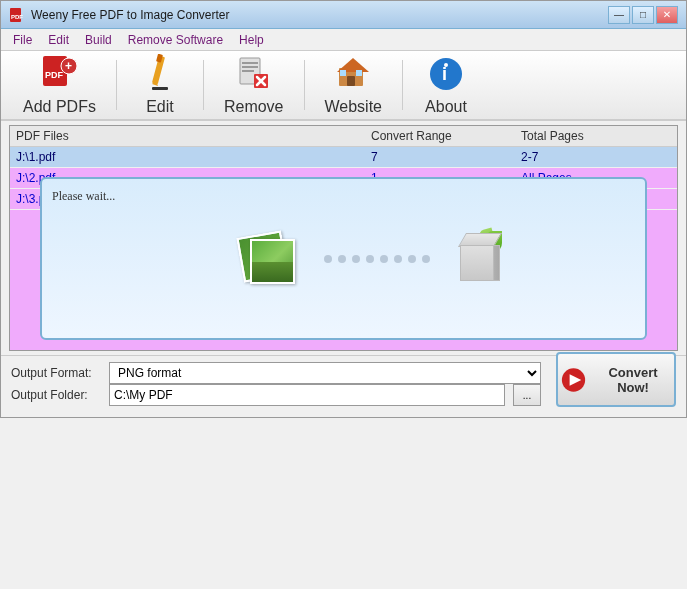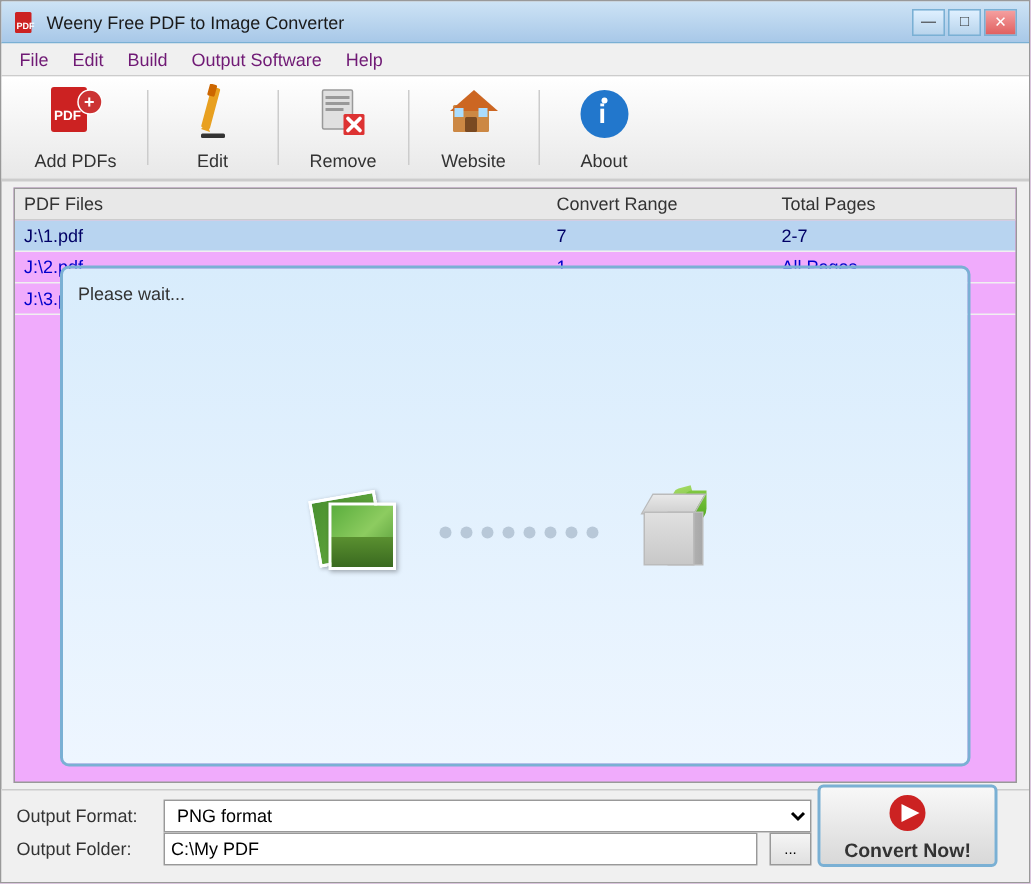--- a/index.html
+++ b/index.html
@@ -6,21 +6,21 @@
     body {
       font-family: 'Segoe UI', Tahoma, sans-serif;
       font-size: 12px;
       background: #f0f0f0;
       width: 687px;
       height: 589px;
       overflow: hidden;
     }
     .window {
       width: 687px;
-      height: 589px;
+      height: 418px;
       background: #f0f0f0;
       border: 1px solid #999;
       display: flex;
       flex-direction: column;
     }
     .title-bar {
       background: linear-gradient(to bottom, #cde3f5, #a8c8e8);
       height: 28px;
       display: flex;
       align-items: center;
@@ -90,21 +90,21 @@
       flex-direction: column;
       align-items: center;
       padding: 4px 12px;
       cursor: pointer;
       gap: 4px;
       background: transparent;
       border: none;
       min-width: 70px;
     }
     .toolbar-btn span {
-      font-size: 12px;
+      font-size: 16px;
       color: #333;
     }
     .toolbar-separator {
       width: 1px;
       height: 50px;
       background: #ccc;
       margin: 0 4px;
     }
     .file-list-header {
       display: grid;
@@ -142,21 +142,22 @@
       position: absolute;
       top: 30px;
       left: 30px;
       right: 30px;
       bottom: 10px;
       background: linear-gradient(to bottom, #d8ecfc, #eef6ff);
       border: 2px solid #7ab0d4;
       border-radius: 6px;
       padding: 10px;
       display: flex;
-      flex-direction: column;
+      flex-direction: row;
+      font-family: Liberation Serif, serif;
     }
     .progress-title {
       font-size: 12px;
       color: #333;
       margin-bottom: 8px;
     }
     .progress-content {
       flex: 1;
       display: flex;
       align-items: center;
@@ -206,34 +207,33 @@
     .format-select {
       flex: 1;
       height: 22px;
       border: 1px solid #999;
       font-size: 12px;
       background: white;
       padding: 0 4px;
     }
     .convert-btn {
       position: absolute;
-      right: 21px;
+      right: 10px;
       bottom: 10px;
       width: 120px;
       height: 55px;
       background: linear-gradient(to bottom, #f8f8f8, #d8d8d8);
       border: 2px solid #7ab0d4;
       border-radius: 4px;
       cursor: pointer;
       display: flex;
-      flex-direction: column;
+      flex-direction: row;
       align-items: center;
       justify-content: center;
       gap: 3px;
-      text-align: right;
     }
     .convert-btn-label {
       font-size: 13px;
       font-weight: bold;
       color: #333;
     }
     .bottom-section {
       position: relative;
       padding: 6px 10px;
       background: #f0f0f0;
@@ -350,21 +350,21 @@
       <button class="title-btn">—</button>
       <button class="title-btn">□</button>
       <button class="title-btn close">✕</button>
     </div>
   </div>
 
   <div class="menu-bar">
     <span class="menu-item">File</span>
     <span class="menu-item">Edit</span>
     <span class="menu-item">Build</span>
-    <span class="menu-item">Output Software</span>
+    <span class="menu-item">Remove Software</span>
     <span class="menu-item">Help</span>
   </div>
 
   <div class="toolbar">
 
     <button class="toolbar-btn">
       <svg width="36" height="40" viewBox="0 0 36 40">
         <rect x="2" y="2" width="24" height="30" rx="2" fill="#cc2222"></rect>
         <text x="4" y="24" font-size="9" fill="white" font-weight="bold">PDF</text>
         <circle cx="28" cy="12" r="8" fill="#cc3333" stroke="white" stroke-width="1"></circle>

